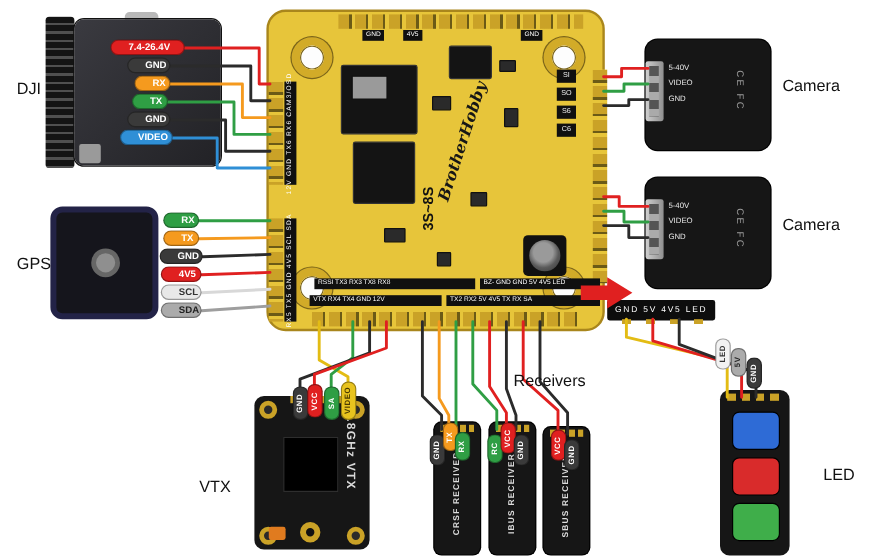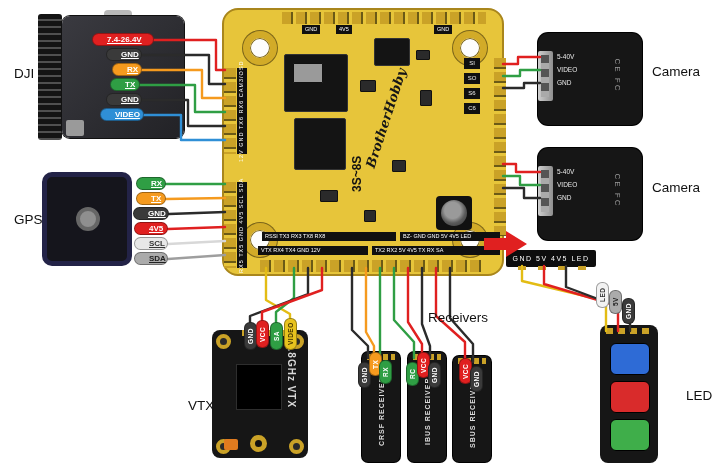--- a/index.html
+++ b/index.html
@@ -4,21 +4,21 @@
 <style>
   html,body{margin:0;padding:0;background:#fff;}
   .stage{position:relative;width:726px;height:466px;background:#ffffff;overflow:hidden;
          font-family:"Liberation Sans",sans-serif;}
   .abs{position:absolute;}
   .lbl{position:absolute;font-size:13.5px;color:#111;z-index:40;white-space:nowrap;}
 
   
   .pill{position:absolute;z-index:40;height:13px;line-height:12px;border-radius:7px;font-size:8px;
         font-weight:bold;color:#fff;text-align:center;border:1px solid rgba(0,0,0,.35);
-        box-sizing:border-box;padding:0 14px;white-space:nowrap;text-decoration:underline;}
+        box-sizing:border-box;padding:0 14px;white-space:nowrap;}
   .vpill{position:absolute;z-index:40;width:13px;border-radius:6px;font-size:6.5px;font-weight:bold;
          color:#fff;border:1px solid rgba(0,0,0,.35);box-sizing:border-box;
          writing-mode:vertical-rl;transform:rotate(180deg);display:flex;align-items:center;
          justify-content:center;letter-spacing:.5px;}
   .c-red{background:#e02020;}.c-blk{background:#3a3a3a;}.c-org{background:#f59a1e;}
   .c-grn{background:#2f9e44;}.c-blu{background:#2f8fd6;}
   .c-lgy{background:#e8e8e8;color:#333;}.c-gry{background:#ababab;color:#222;}
   .c-yel{background:#e8c31e;color:#4a3a00;}.c-wht{background:#f2f2f2;color:#333;}
 
   
@@ -207,21 +207,21 @@
     <div class="vtx-pads"></div>
     <div class="vtx-hole" style="left:4px;top:4px;"></div>
     <div class="vtx-hole" style="left:77px;top:4px;"></div>
     <div class="vtx-hole" style="left:4px;top:109px;"></div>
     <div class="vtx-hole" style="left:77px;top:109px;"></div>
     <div class="vtx-chip"></div>
     <div class="vtx-text">5.8GHz VTX</div>
     <div class="vtx-ant"></div>
     <div class="vtx-orange"></div>
   </div>
-  <div class="lbl" style="left:188px;top:398px;">VTX</div>
+  <div class="lbl" style="left:166px;top:398px;">VTX</div>
 
   <div class="rxm" style="left:362px;top:352px;height:110px;">
     <div class="rx-pads"></div>
     <div class="rx-name">CRSF RECEIVER</div>
   </div>
   <div class="rxm" style="left:408px;top:352px;height:110px;">
     <div class="rx-pads"></div>
     <div class="rx-name">IBUS RECEIVER</div>
   </div>
   <div class="rxm" style="left:453px;top:356px;height:106px;">

